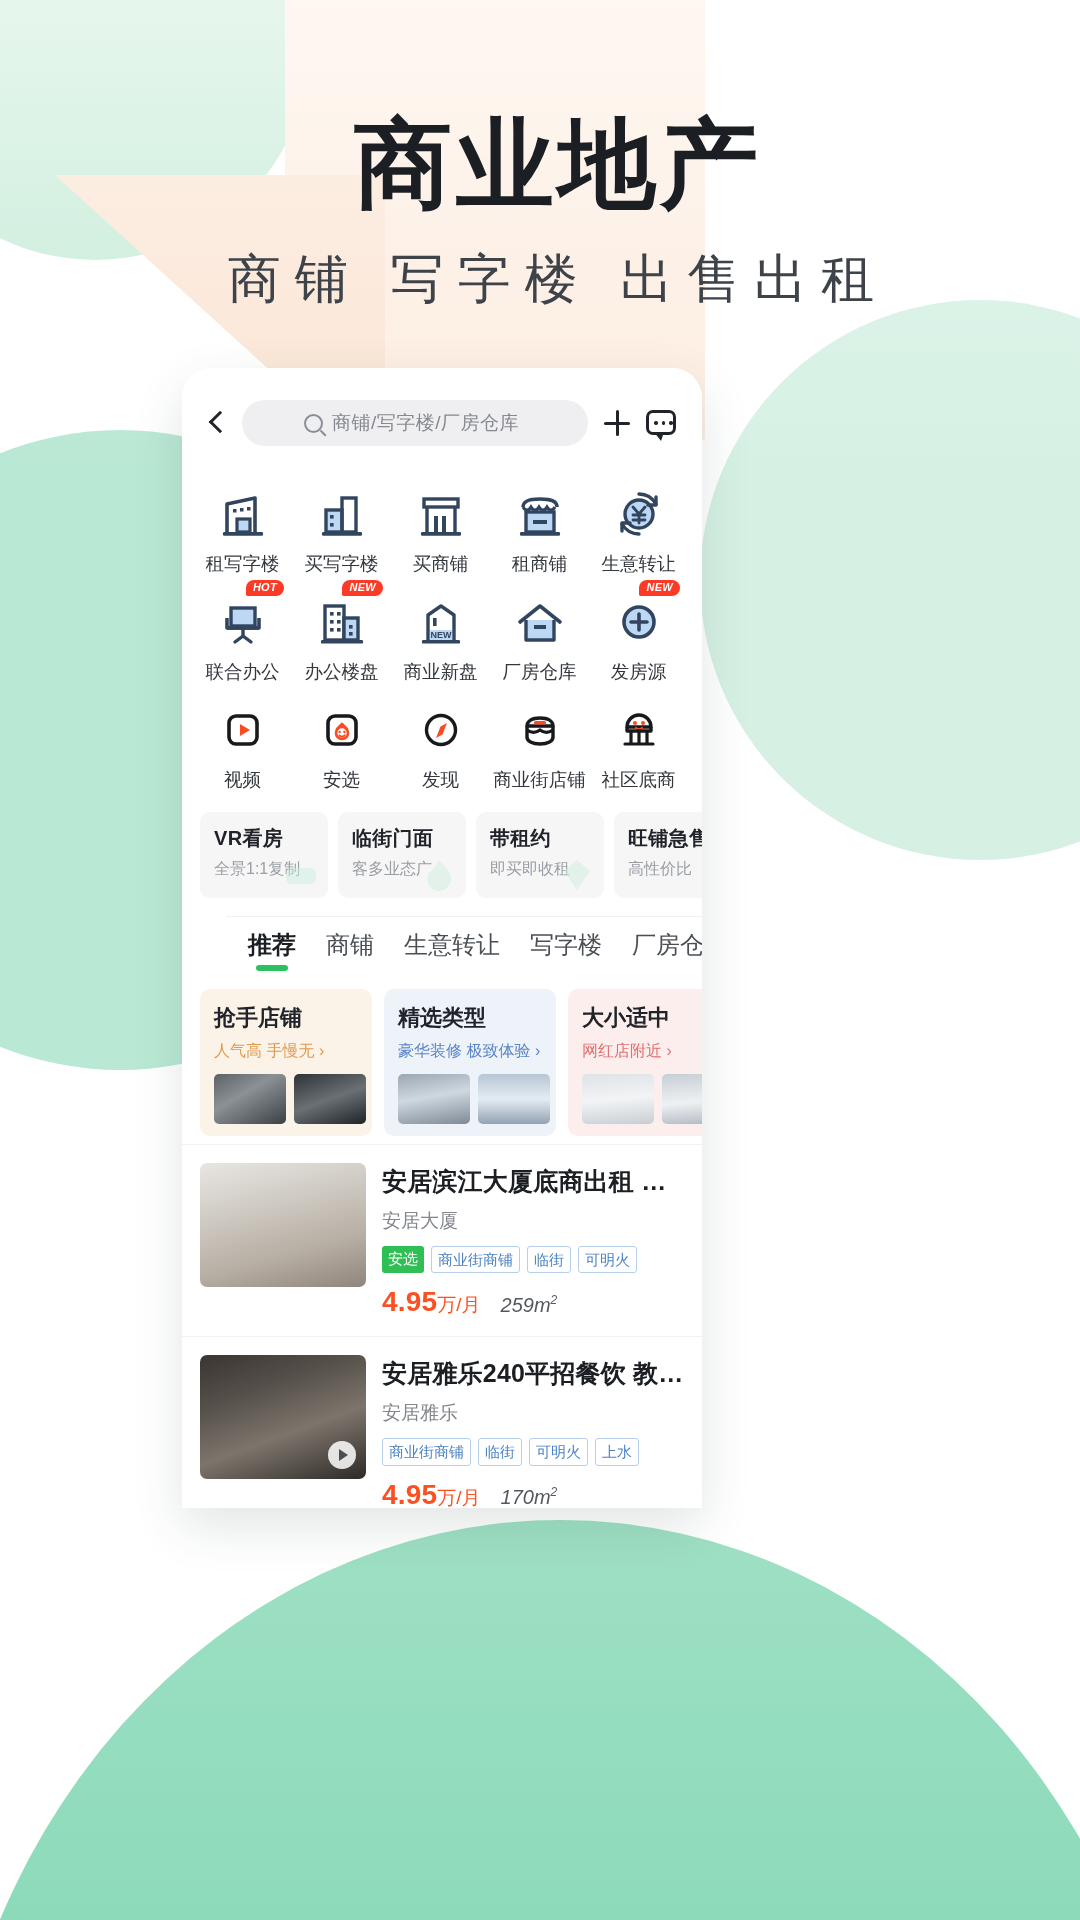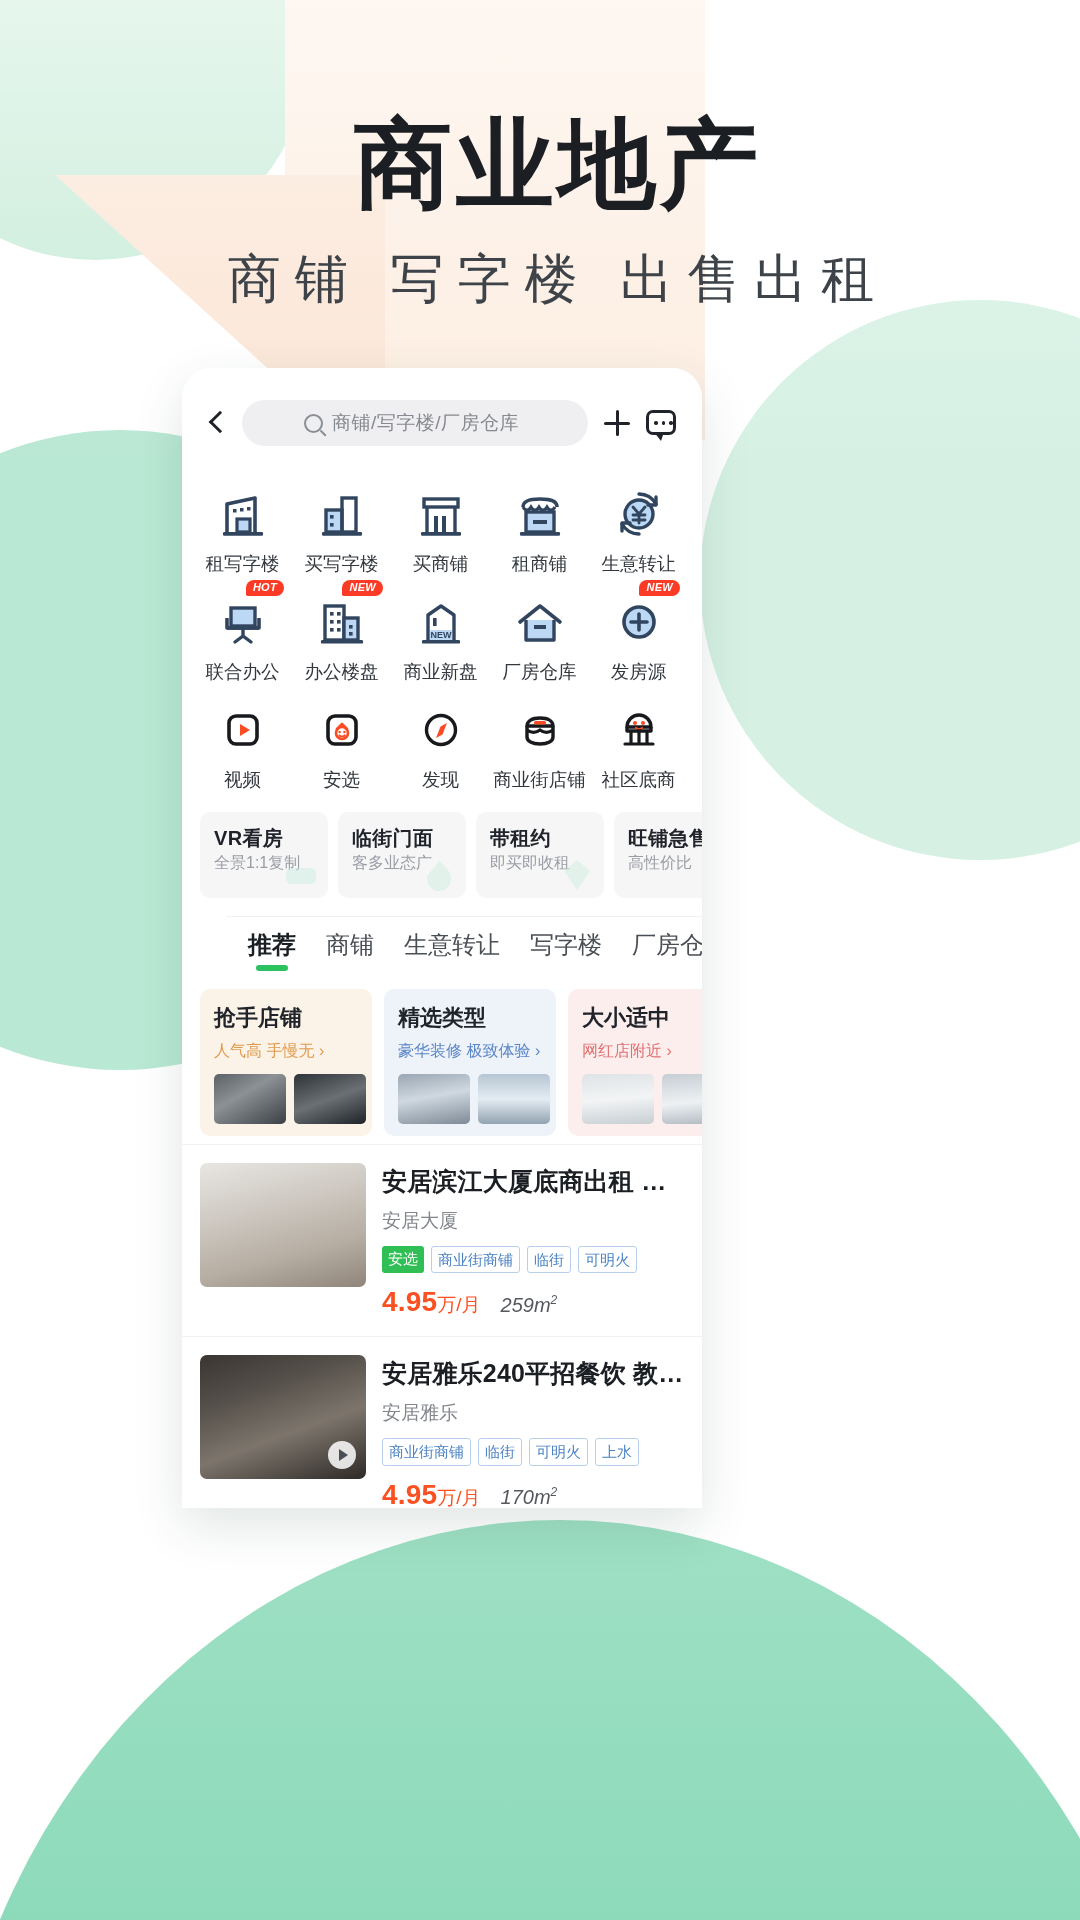--- a/index.html
+++ b/index.html
@@ -144,21 +144,21 @@
   
   .promo-strip {
     display: flex; gap: 10px; padding: 8px 18px 18px 18px;
     background: #fff; overflow: hidden;
   }
   .promo {
     flex: 0 0 128px; height: 86px; border-radius: 10px;
     background: #f6f6f7; padding: 13px 0 0 14px; position: relative; overflow: hidden;
   }
   .promo-t { font-size: 20px; font-weight: 700; color: #20242a; letter-spacing:.3px;}
-  .promo-s { font-size: 16px; color: #9a9ea4; margin-top: 1px; }
+  .promo-s { font-size: 16px; color: #9a9ea4; margin-top: 7px; }
   .promo-deco {
     position: absolute; right: 6px; bottom: 2px;
     width: 42px; height: 42px; opacity: .5;
   }
 
   
   .tabs {
     display: flex; align-items: flex-end; gap: 30px;
     padding: 12px 22px 0 22px; background: #fff;
     border-top: 1px solid #f1f1f2;

